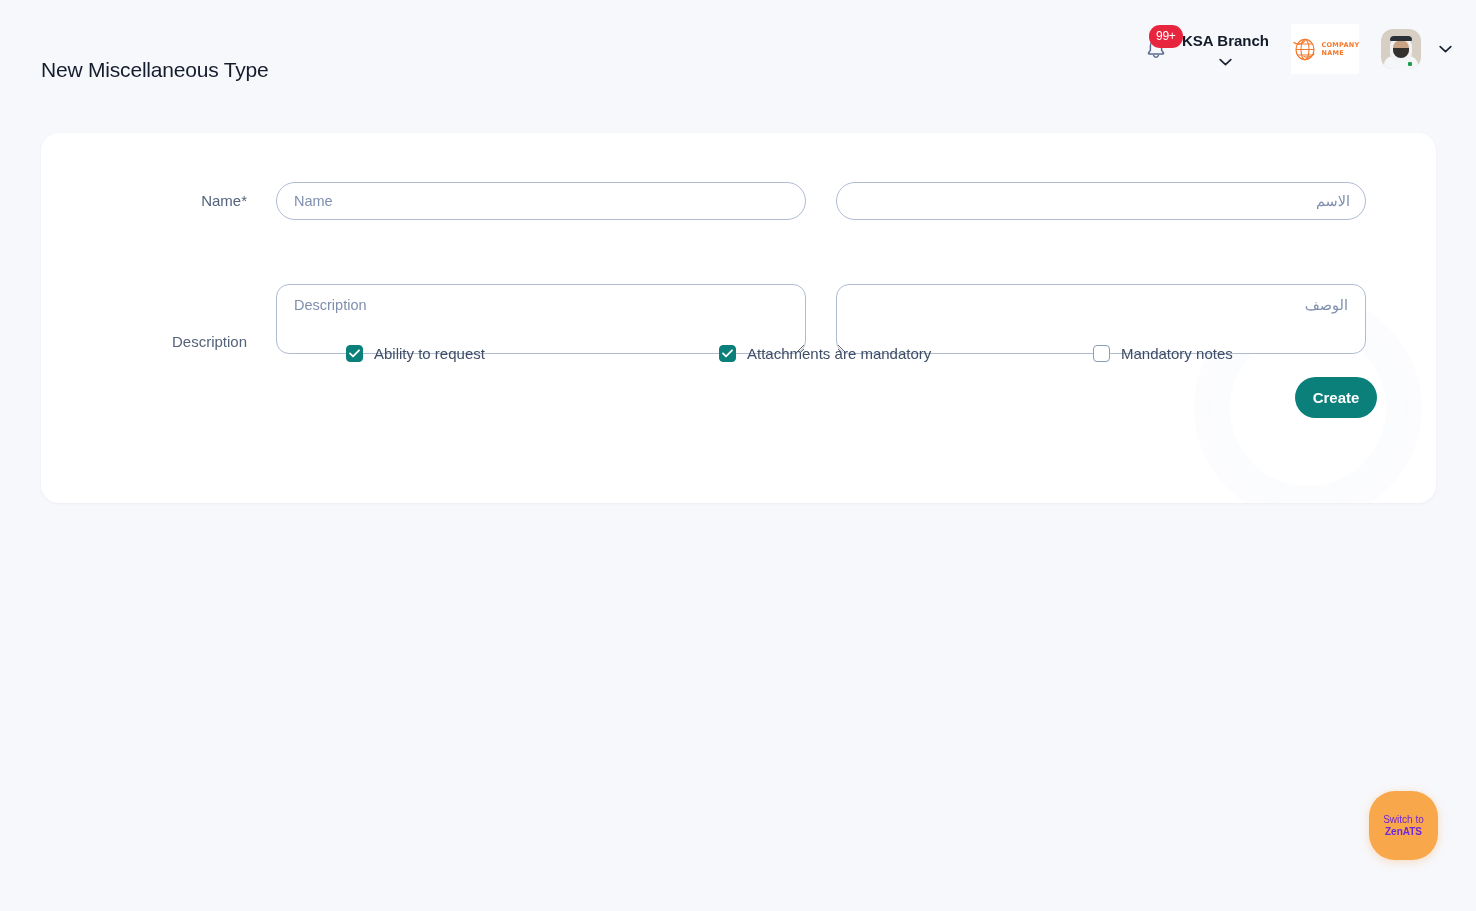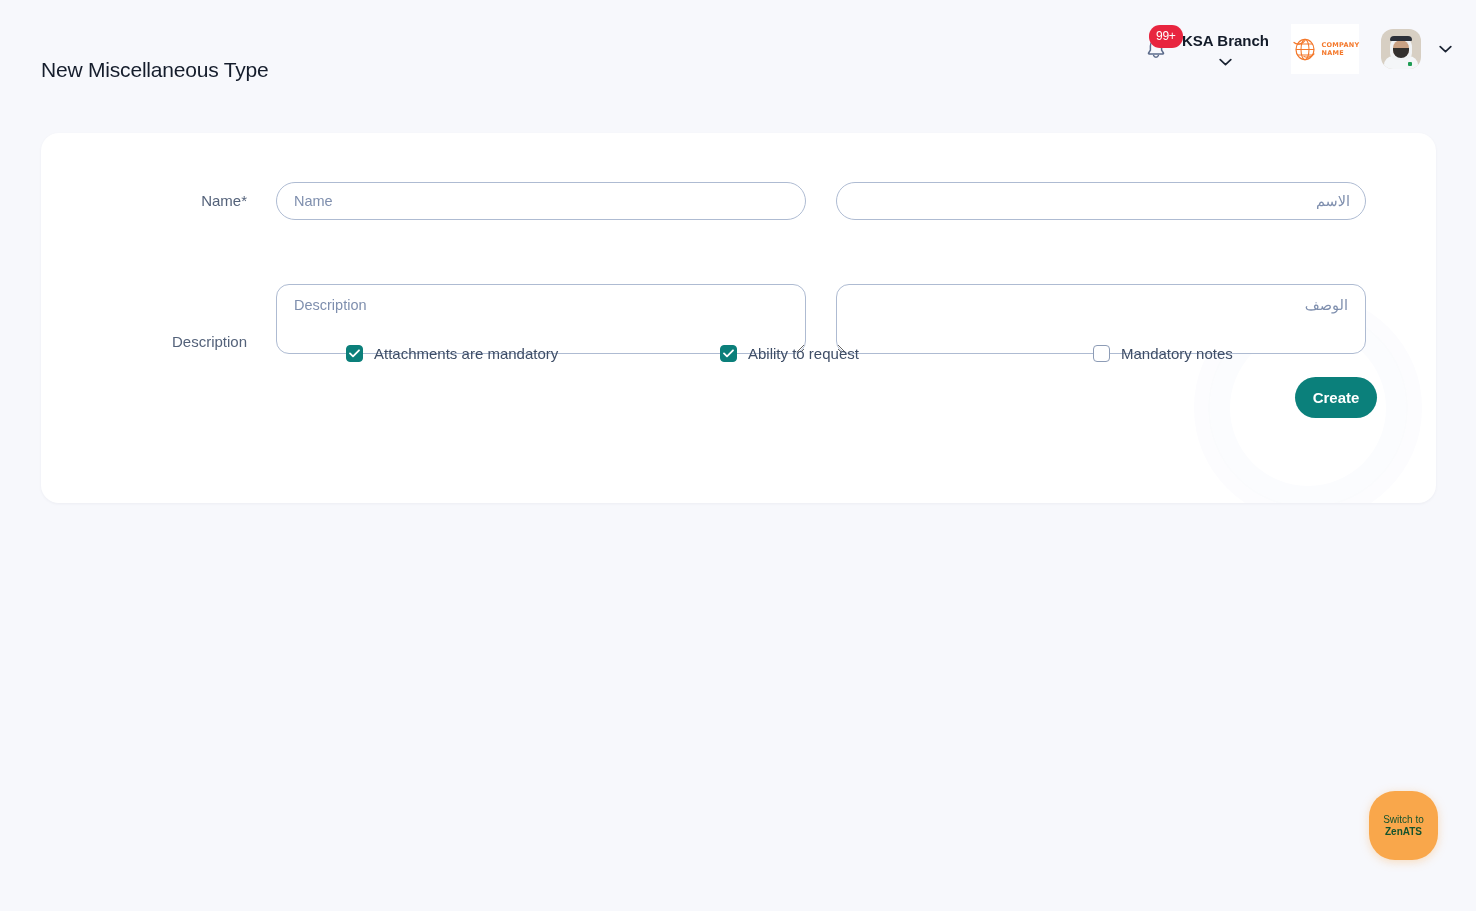--- a/index.html
+++ b/index.html
@@ -332,21 +332,21 @@
   .fab {
     position: absolute;
     right: 38px;
     bottom: 51px;
     width: 69px;
     height: 69px;
     border-radius: 26px;
     background: #f9a košt;
     background: #f9a council;
     background: #f9a74b;
-    color: #14532d;
+    color: #6d28d9;
     display: flex;
     flex-direction: column;
     align-items: center;
     justify-content: center;
     gap: 1px;
     cursor: pointer;
     box-shadow: 0 2px 10px rgba(249,167,75,0.35);
   }
   .fab-top { font-size: 10px; line-height: 1.1; }
   .fab-bot { font-size: 10px; font-weight: bold; line-height: 1.1; }
@@ -431,38 +431,38 @@
       <div class="field-en">
         <textarea class="txt" placeholder="Description" style=""></textarea>
       </div>
       <div class="field-ar">
         <textarea class="txt ar" placeholder="الوصف" style=""></textarea>
       </div>
     </div>
 
     <div class="checks">
 
+      <div class="chk-item chk-1">
+        <span class="box on">
+          <svg width="11" height="9" viewBox="0 0 11 9">
+            <path d="M1 4.4 4 7.4 10 1.3" fill="none" stroke="#fff" stroke-width="1.8" stroke-linecap="round" stroke-linejoin="round"></path>
+          </svg>
+        </span>
+        <span class="chk-label">Ability to request</span>
+      </div>
+
       <div class="chk-item chk-2">
         <span class="box on">
           <svg width="11" height="9" viewBox="0 0 11 9">
             <path d="M1 4.4 4 7.4 10 1.3" fill="none" stroke="#fff" stroke-width="1.8" stroke-linecap="round" stroke-linejoin="round"></path>
           </svg>
         </span>
         <span class="chk-label">Attachments are mandatory</span>
       </div>
 
-      <div class="chk-item chk-1">
-        <span class="box on">
-          <svg width="11" height="9" viewBox="0 0 11 9">
-            <path d="M1 4.4 4 7.4 10 1.3" fill="none" stroke="#fff" stroke-width="1.8" stroke-linecap="round" stroke-linejoin="round"></path>
-          </svg>
-        </span>
-        <span class="chk-label">Ability to request</span>
-      </div>
-
       <div class="chk-item chk-3">
         <span class="box">
           
         </span>
         <span class="chk-label">Mandatory notes</span>
       </div>
 
     </div>
 
     <button class="btn-create">Create</button>

